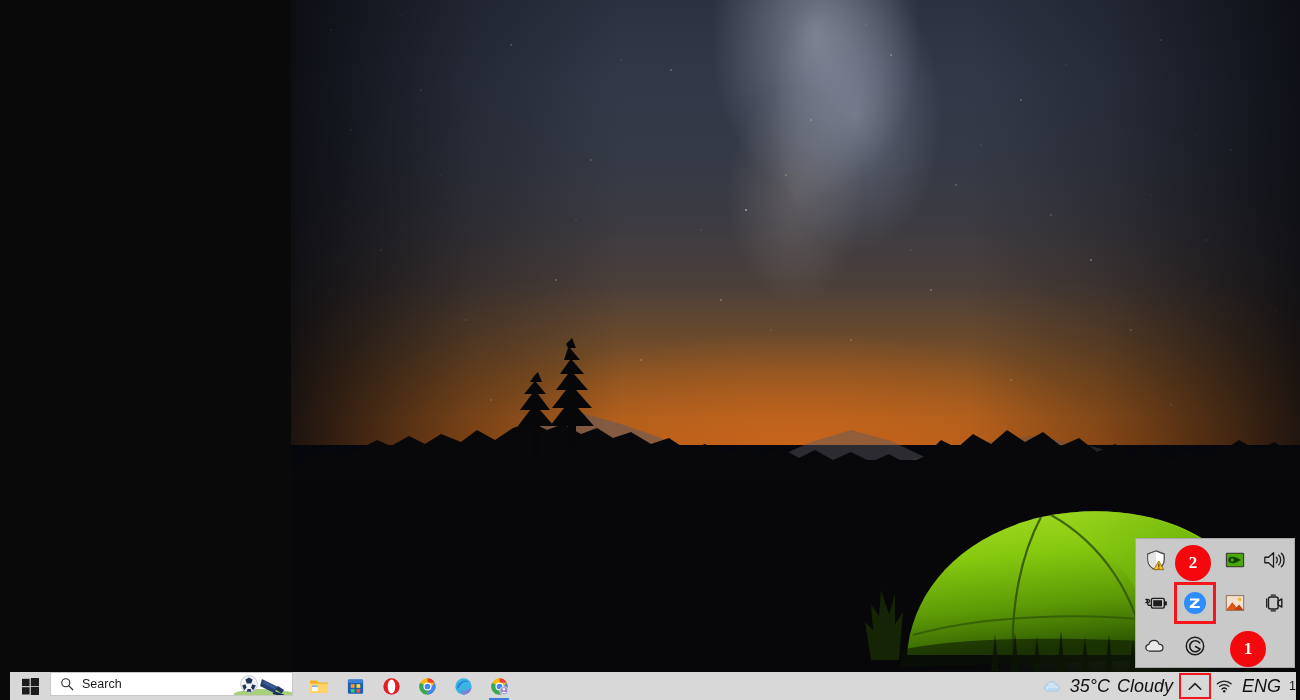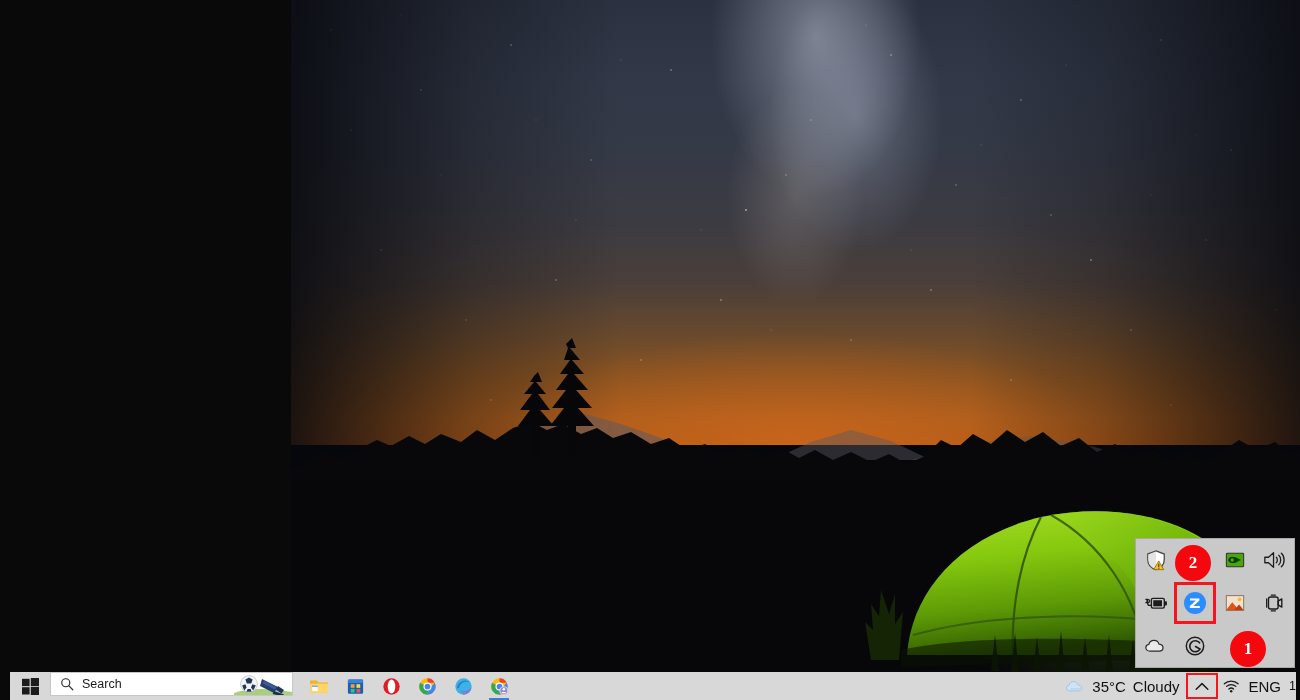--- a/index.html
+++ b/index.html
@@ -125,21 +125,21 @@
   }
   #search-box .mag { margin-left:9px; margin-right:8px; flex:0 0 auto; }
   #search-text { font-size:12.5px; color:#1a1a1a; font-family:"Liberation Sans", sans-serif; }
   #search-art { position:absolute; right:0; top:0; width:58px; height:24px; }
 
   .tb-icons { display:flex; align-items:center; margin-left:10px; gap:4px; }
   .tb-icon { width:32px; height:28px; display:flex; align-items:center; justify-content:center; position:relative; }
   .tb-icon.active::after { content:""; position:absolute; bottom:0; left:6px; width:20px; height:2.5px; background:#3a7fd5; }
 
   .tb-right { margin-left:auto; display:flex; align-items:center; height:28px; padding-right:0px; }
-  .tb-right .item { display:flex; align-items:center; height:28px; padding:0 5px; font-size:15px; color:#111; }
+  .tb-right .item { display:flex; align-items:center; height:28px; padding:0 5px; font-size:18px; color:#111;font-style:italic; }
   #chevron-btn { width:28px; height:22px; display:flex; align-items:center; justify-content:center; outline:2.5px solid #f5151b; margin:0 3px; }
   #clock { font-size:12.5px; color:#111; padding-left:3px; white-space:nowrap; }
 </style>
 </head>
 <body>
 
 <div id="screen">
 
   <div id="wallpaper">
     <div class="sky"></div>

